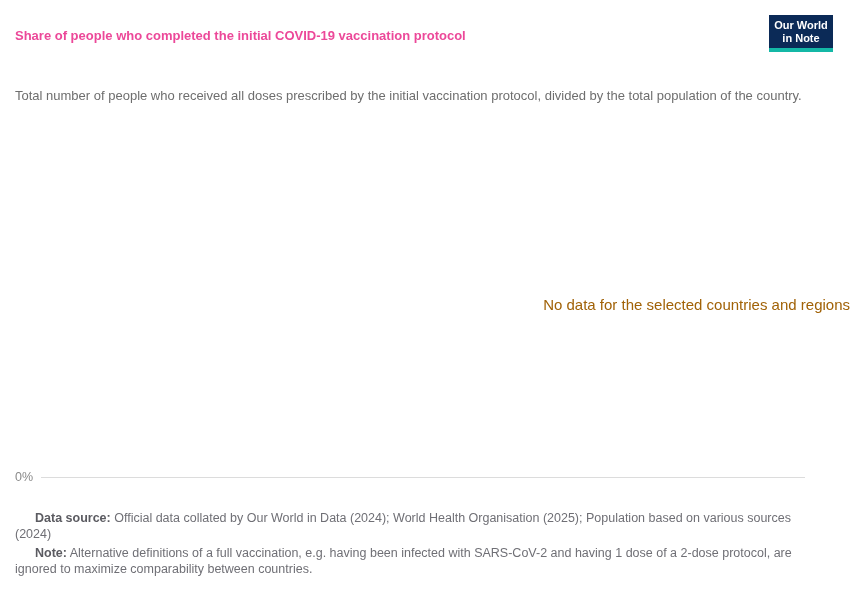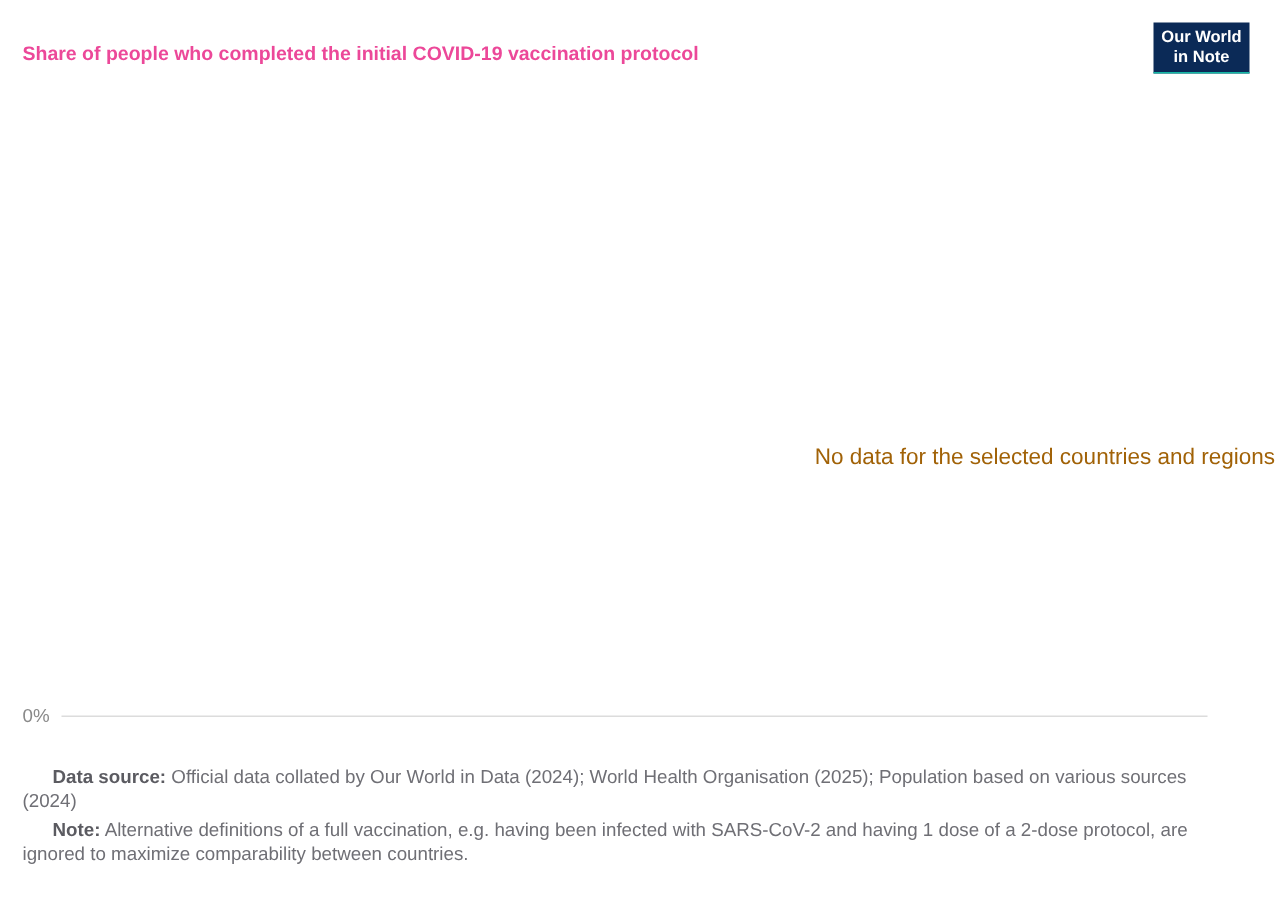--- a/index.html
+++ b/index.html
@@ -36,21 +36,21 @@
   }
 
   
   .owid-logo {
     position: absolute;
     top: 15px;
     right: 17px;
     width: 64px;
     height: 33px;
     background: #0b2a57;
-    border-bottom: 1px solid #14b8a6;
+    border-bottom: 4px solid #14b8a6;
     color: #ffffff;
     font-size: 11px;
     font-weight: 700;
     line-height: 13px;
     text-align: center;
     display: flex;
     flex-direction: column;
     justify-content: center;
     cursor: pointer;
   }
@@ -102,20 +102,21 @@
   .footer-license { top: 568px; }
   .footer-license .origin-link { color: #6f6f75; text-decoration: none; cursor: pointer; }
 </style>
 </head>
 <body>
 
 <div class="page">
 
   <h1 class="chart-title">Share of people who completed the initial COVID-19 vaccination protocol</h1>
 
+  <p class="chart-subtitle">Total number of people who received all doses prescribed by the initial vaccination protocol, divided by the total population of the country.</p>
 
   <div class="owid-logo">
     <span>Our World</span>
     <span>in Note</span>
   </div>
 
   <div class="no-data-message">No data for the selected countries and regions</div>
 
   <div class="axis-row">
     <span class="axis-tick-label">0%</span>

